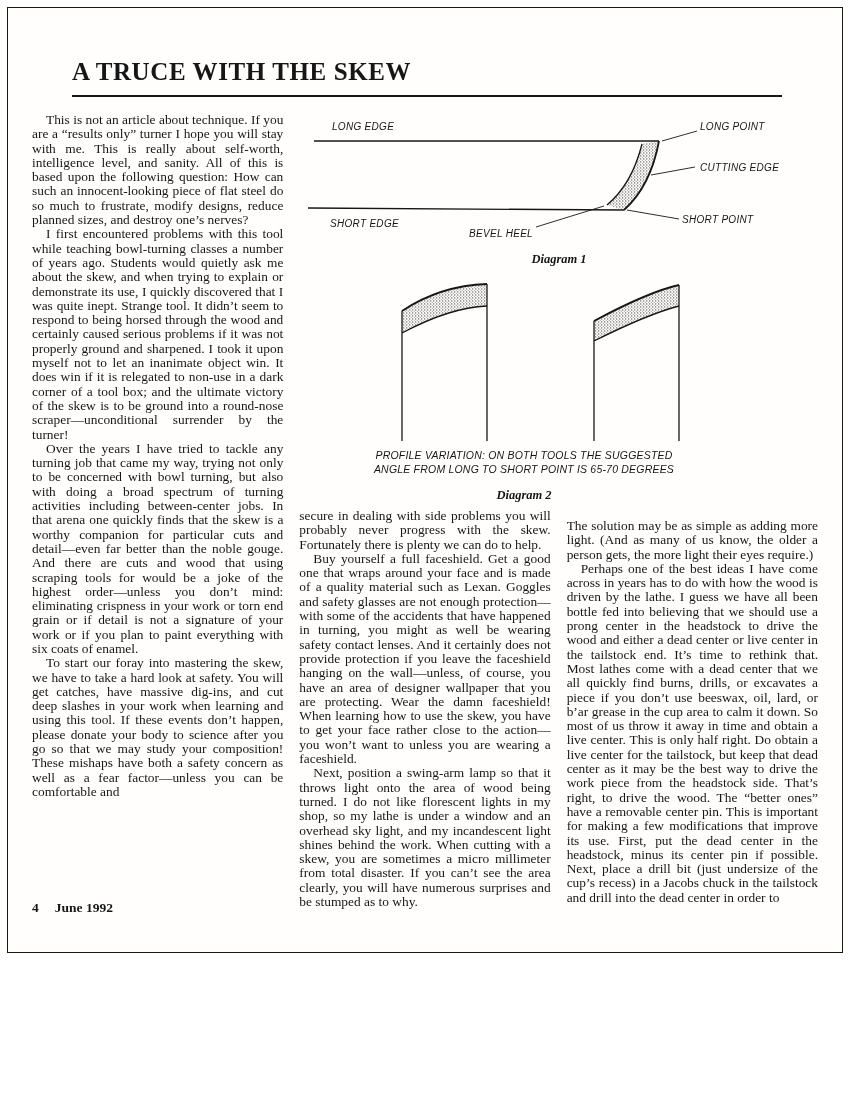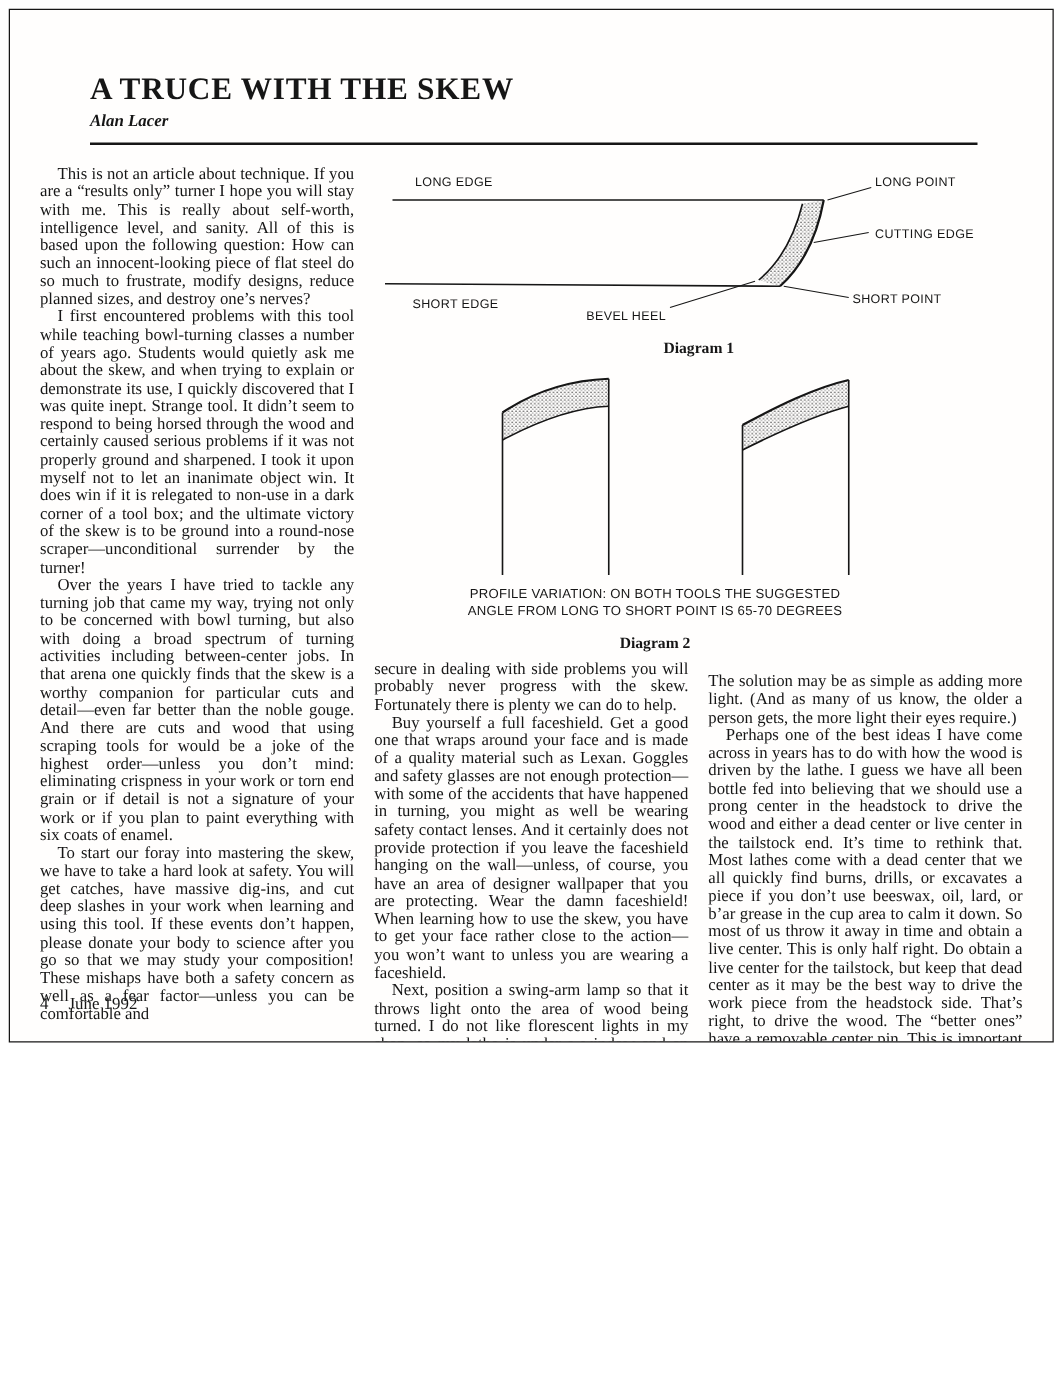--- a/index.html
+++ b/index.html
@@ -1,69 +1,68 @@
 <!DOCTYPE html>
 <html lang="en"><head>
 <meta charset="utf-8">
 <style>
   * { margin:0; padding:0; box-sizing:border-box; }
   html,body { width:850px; height:1100px; background:#ffffff; }
   body { font-family:"Liberation Serif", serif; color:#161616; position:relative; }
 
   .page {
-    position:absolute; left:7px; top:7px; width:836px; height:827px;
+    position:absolute; left:7px; top:7px; width:836px; height:946px;
     border:1px solid #161616; background:#fffefd; overflow:hidden;
   }
 
   .header { padding:50px 60px 0 64px; }
   .header h1 {
     font-size:25px; font-weight:700; letter-spacing:0.6px;
     font-family:"Liberation Serif", serif;
   }
   .author { font-style:italic; font-weight:700; font-size:13.5px; margin-top:3px; }
   .rule { border-top:2px solid #161616; margin-top:9px; }
 
   .content {
     margin-top:16px; padding:0 24px;
     display:grid; grid-template-columns:repeat(3, 1fr);
     column-gap:16px; grid-template-rows:396px auto;
   }
   .col1 { grid-column:1; grid-row:1 / 3; }
-  .diagrams { grid-column:2 / 4; grid-row:1; }
+  .diagrams { grid-column:2 / 4; grid-row:1;font-style:italic; }
   .col2 { grid-column:2; grid-row:2; }
   .col3 { grid-column:3; grid-row:2;margin-top:10px; }
 
   .col p {
     font-size:13.4px; line-height:14.3px; text-align:justify;
     text-indent:14px; hyphens:auto; -webkit-hyphens:auto;
   }
   .col p.no-indent { text-indent:0; }
 
   .diagrams svg { display:block; margin:0 auto; }
   .lbl { font-family:"Liberation Sans", sans-serif; font-size:10px; letter-spacing:0.3px; fill:#161616; }
   .cap2 { font-family:"Liberation Sans", sans-serif; font-size:10.5px; letter-spacing:0.2px; fill:#161616; }
   .dcap { font-family:"Liberation Serif", serif; font-size:12.5px; font-weight:700; fill:#161616; }
   .ln { stroke:#161616; stroke-width:1.3; fill:none; }
   .ln-thick { stroke:#161616; stroke-width:1.8; fill:none; }
   .leader { stroke:#161616; stroke-width:0.9; fill:none; }
 
   .footer {
-    position:absolute; left:24px; bottom:22px;
-    font-size:13.5px; font-weight:400;
+    position:absolute; left:24px; bottom:36px;
+    font-size:13.5px; font-weight:700;
   }
   .footer .issue { margin-left:16px; }
 </style>
 </head>
 <body>
 
 <div class="page">
 
   <header class="header">
     <h1>A TRUCE WITH THE SKEW</h1>
-    <div class="author">Alan Lacer</div>
     <div class="rule"></div>
   </header>
 
   <div class="content">
 
     <section class="col col1">
       <p>This is not an article about technique. If you are a “results only” turner I hope you will stay with me. This is really about self-worth, intelligence level, and sanity. All of this is based upon the following question: How can such an innocent-looking piece of flat steel do so much to frustrate, modify designs, reduce planned sizes, and destroy one’s nerves?</p>
       <p>I first encountered problems with this tool while teaching bowl-turning classes a number of years ago. Students would quietly ask me about the skew, and when trying to explain or demonstrate its use, I quickly discovered that I was quite inept. Strange tool. It didn’t seem to respond to being horsed through the wood and certainly caused serious problems if it was not properly ground and sharpened. I took it upon myself not to let an inanimate object win. It does win if it is relegated to non-use in a dark corner of a tool box; and the ultimate victory of the skew is to be ground into a round-nose scraper—unconditional surrender by the turner!</p>
       <p>Over the years I have tried to tackle any turning job that came my way, trying not only to be concerned with bowl turning, but also with doing a broad spectrum of turning activities including between-center jobs. In that arena one quickly finds that the skew is a worthy companion for particular cuts and detail—even far better than the noble gouge. And there are cuts and wood that using scraping tools for would be a joke of the highest order—unless you don’t mind: eliminating crispness in your work or torn end grain or if detail is not a signature of your work or if you plan to paint everything with six coats of enamel.</p>
       <p>To start our foray into mastering the skew, we have to take a hard look at safety. You will get catches, have massive dig-ins, and cut deep slashes in your work when learning and using this tool. If these events don’t happen, please donate your body to science after you go so that we may study your composition! These mishaps have both a safety concern as well as a fear factor—unless you can be comfortable and</p>

